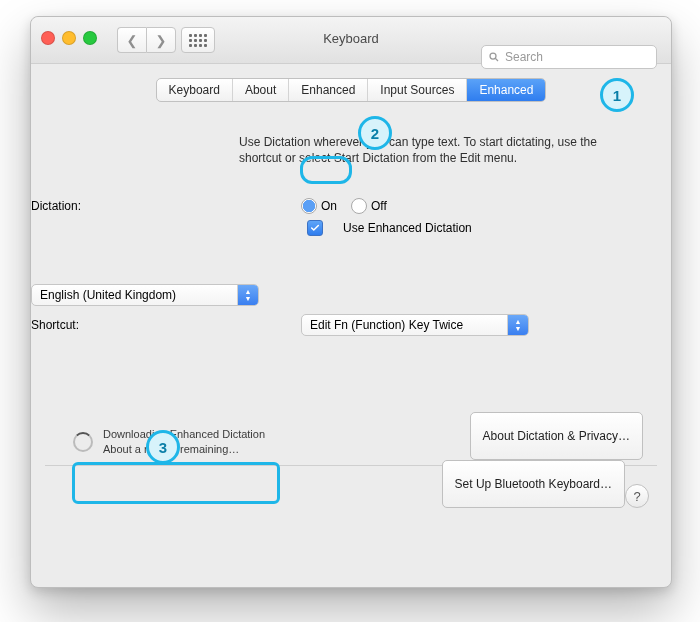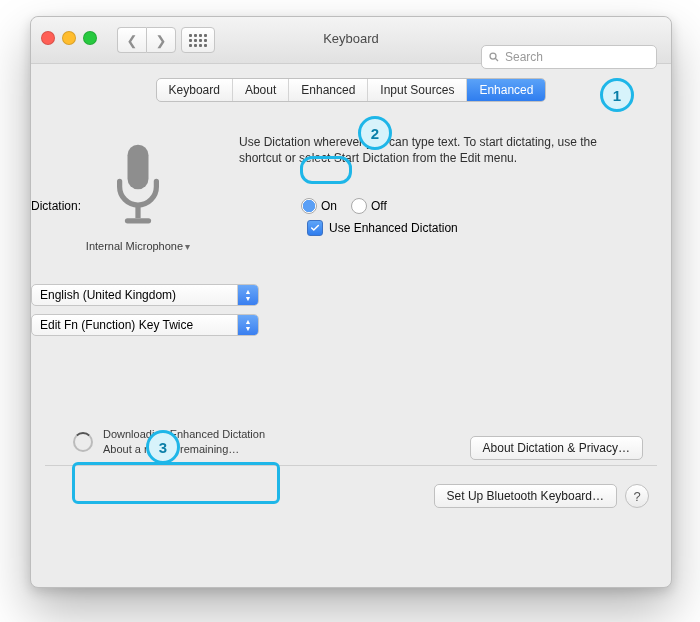--- a/index.html
+++ b/index.html
@@ -44,38 +44,38 @@
   .desc{position:absolute;left:208px;top:32px;width:380px;font-size:12px;color:#303030;line-height:1.35}
   .row{position:absolute;display:flex;align-items:center;}
   .lbl{width:270px;font-size:12px;color:#000000;padding-right:6px;box-sizing:border-box}
   .radio-row{left:0;top:96px}
   .radiogrp{display:flex;align-items:center;gap:4px;font-size:12px}
   .radio{width:14px;height:14px;border-radius:50%;background:#fff;border:1px solid #a9a9a9;display:inline-flex;align-items:center;justify-content:center;flex-shrink:0}
   .radio.sel{background:radial-gradient(circle,#5a9ff5 0 60%,#fff 65%)}
   .chkrow{left:276px;top:118px}
   .checkbox{width:14px;height:14px;border-radius:3px;background:linear-gradient(#5fa5f8,#2e7cee);border:1px solid #3c72c4;display:inline-flex;align-items:center;justify-content:center;flex-shrink:0}
   .checkbox svg{width:10px;height:10px}
-  .chklbl{font-size:12px;margin-left:6px}
+  .chklbl{font-size:12px;margin-left:20px}
   .sub{position:absolute;left:296px;top:136px;width:300px;font-size:10.5px;color:#6f6f6f;line-height:1.3}
   .sel-row1{left:0;top:182px}
   .sel-row2{left:0;top:212px}
   .select{width:228px;height:22px;background:linear-gradient(#fff,#f4f4f4);
     border:1px solid #c6c6c6;border-radius:5px;display:flex;align-items:center;
     font-size:12px;padding:0 24px 0 8px;position:relative;box-sizing:border-box}
   .select .caps{position:absolute;right:0;top:0;bottom:0;width:20px;border-left:1px solid #cfcfcf;
     background:linear-gradient(#6aa8f8,#3a7ff0);border-radius:0 4px 4px 0;
     display:flex;flex-direction:column;align-items:center;justify-content:center;color:#fff;font-size:7px;line-height:7px}
   
   .dlrow{position:absolute;left:42px;bottom:66px;display:flex;align-items:center;gap:10px}
   .spinner{width:16px;height:16px;border:2px solid #bbb;border-top-color:#555;border-radius:50%}
   .dltxt{font-size:11px;color:#3a3a3a;line-height:1.3}
   .abt-btn{position:absolute;right:28px;bottom:62px}
   .macbtn{background:linear-gradient(#fff,#f0f0f0);border:1px solid #c0c0c0;border-radius:5px;
-    font-size:12px;color:#222;padding:4px 12px;display:inline-block}
-  .bt-row{position:absolute;right:22px;bottom:14px;display:flex;align-items:flex-start;gap:8px}
+    font-size:12px;color:#222;padding:16px 12px;display:inline-block}
+  .bt-row{position:absolute;right:22px;bottom:14px;display:flex;align-items:flex-end;gap:0}
   .help{width:22px;height:22px;border-radius:50%;background:linear-gradient(#fff,#eaeaea);
     border:1px solid #c0c0c0;display:flex;align-items:center;justify-content:center;
     font-size:13px;color:#555}
   hr.div{position:absolute;left:14px;right:14px;bottom:48px;border:none;border-top:1px solid #cfcfcf}
   
   .ann{position:absolute;border:3px solid #1eb6e8;background:rgba(30,182,232,0);z-index:50}
   .ann.rnd{border-radius:6px}
   .num{position:absolute;width:28px;height:28px;border:3px solid #1eb6e8;border-radius:50%;
     background:#d7f3fb;color:#0a7fa8;font-weight:700;font-size:15px;
     display:flex;align-items:center;justify-content:center;z-index:60}
@@ -127,31 +127,20 @@
         <div class="tab">Keyboard</div>
         <div class="tab">About</div>
         <div class="tab">Enhanced</div>
         <div class="tab">Input Sources</div>
         <div class="tab active">Enhanced</div>
       </div>
     </div>
 
     <div class="content">
 
-      <div class="mic">
-        <svg width="64" height="84" viewBox="0 0 48 64" fill="currentColor">
-          <rect x="16" y="2" width="16" height="34" rx="8"></rect>
-          <path d="M10 30v4a14 14 0 0 0 28 0v-4" fill="none" stroke="currentColor" stroke-width="4" stroke-linecap="round"></path>
-          <rect x="22" y="48" width="4" height="10"></rect>
-          <rect x="14" y="58" width="20" height="4" rx="2"></rect>
-        </svg>
-        <div class="mic-label">
-          <span>Internal Microphone</span><span class="chev">▾</span>
-        </div>
-      </div>
 
       <div class="desc">Use Dictation wherever you can type text. To start dictating, use the shortcut or select Start Dictation from the Edit menu.</div>
 
       <div class="row radio-row">
         <div class="lbl">Dictation:</div>
         <div class="radiogrp">
           <span class="radio sel"></span>
           <span>On</span>
           <span style="width:6px"></span>
           <span class="radio"></span>
@@ -172,20 +161,21 @@
         <div class="select">
           <span>English (United Kingdom)</span>
           <span class="caps">
               <span>▲</span>
               <span>▼</span>
             </span>
         </div>
       </div>
 
       <div class="row sel-row2">
+        <div class="lbl">Shortcut:</div>
         <div class="select">
           <span>Edit Fn (Function) Key Twice</span>
           <span class="caps">
               <span>▲</span>
               <span>▼</span>
             </span>
         </div>
       </div>
 
       <div class="dlrow">

